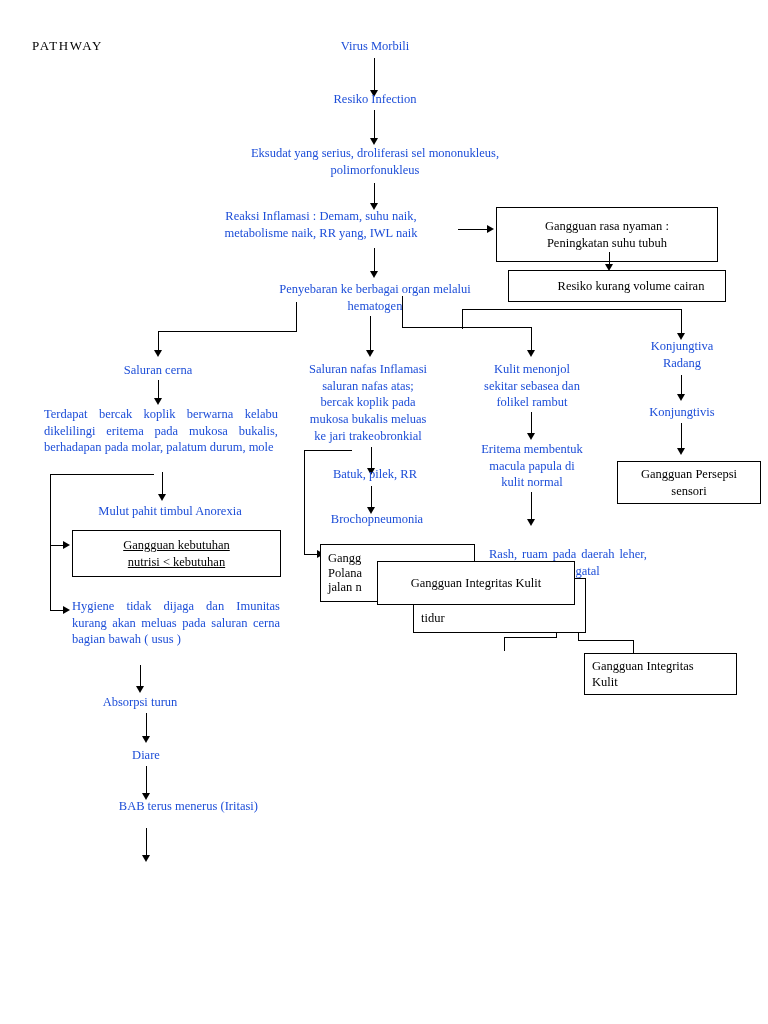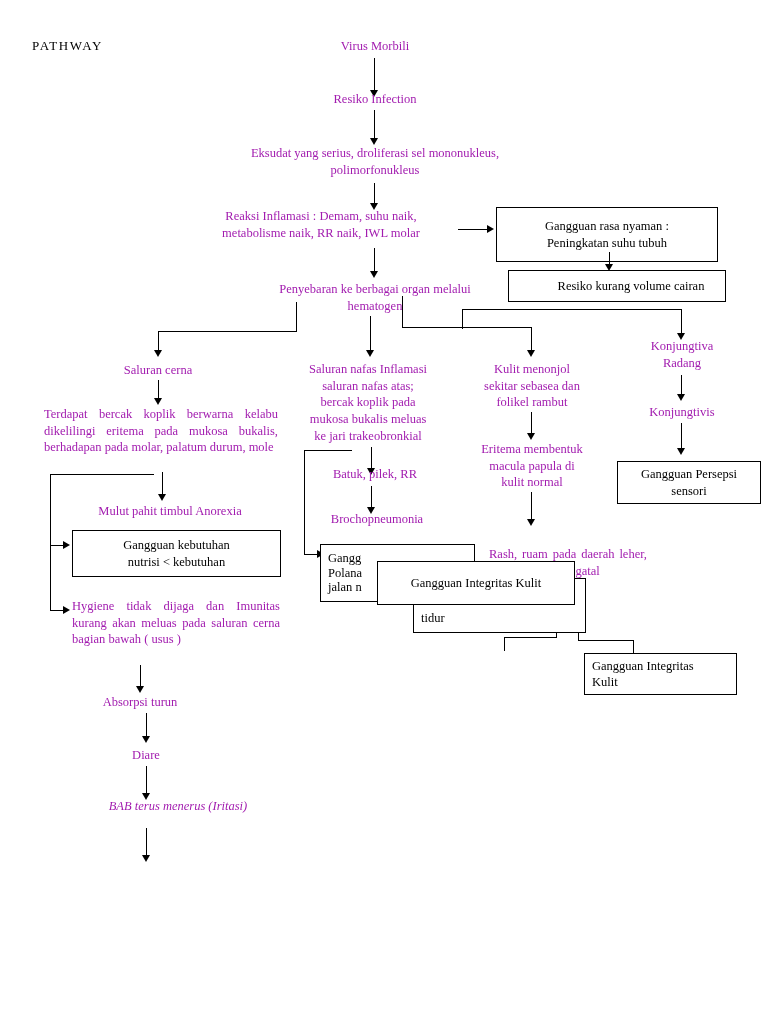--- a/index.html
+++ b/index.html
@@ -17,32 +17,31 @@
     width: 768px;
     height: 1024px;
     background: #ffffff;
     overflow: hidden;
   }
   .node {
     position: absolute;
     font-size: 12.5px;
     line-height: 1.33;
     text-align: center;
-    color: #a21caf;
+    color: #1d4ed8;
     white-space: pre-line;
   }
   .node.justify {
     text-align: justify;
     text-align-last: left;
     white-space: normal;
   }
   .node.left {
-    text-align: center;
+    text-align: right;
     white-space: normal;
-    font-style: italic;
   }
   .boxed {
     position: absolute;
     border: 1px solid #000000;
     background: #ffffff;
     font-size: 12.5px;
     line-height: 1.33;
     text-align: center;
     display: flex;
     align-items: center;
@@ -108,21 +107,21 @@
   <div class="vline" style="left:374px; top:110px; height:33px;"></div>
   <div class="arrow-down" style="left:370px; top:138px;"></div>
 
   <div class="node" style="left:205px; top:145px; width:340px;">Eksudat yang serius, droliferasi sel mononukleus,
 polimorfonukleus</div>
 
   <div class="vline" style="left:374px; top:183px; height:25px;"></div>
   <div class="arrow-down" style="left:370px; top:203px;"></div>
 
   <div class="node" style="left:188px; top:208px; width:266px;">Reaksi Inflamasi : Demam,  suhu naik,
-metabolisme naik, RR naik,  IWL molar</div>
+metabolisme naik, RR yang,  IWL naik</div>
 
   <div class="hline" style="left:458px; top:229px; width:33px;"></div>
   <div class="arrow-right" style="left:487px; top:225px;"></div>
 
   <div class="boxed" style="left:496px; top:207px; width:222px; height:55px;">Gangguan rasa nyaman :
 Peningkatan suhu tubuh</div>
 
   <div class="vline" style="left:609px; top:252px; height:17px;"></div>
   <div class="arrow-down" style="left:605px; top:264px;"></div>
 
@@ -166,21 +165,21 @@
   <div class="vline" style="left:50px; top:474px; height:137px;"></div>
 
   <div class="hline" style="left:50px; top:545px; width:15px;"></div>
   <div class="arrow-right" style="left:63px; top:541px;"></div>
 
   <div class="hline" style="left:50px; top:610px; width:15px;"></div>
   <div class="arrow-right" style="left:63px; top:606px;"></div>
 
   <div class="node" style="left:55px; top:503px; width:230px;">Mulut pahit timbul Anorexia</div>
 
-  <div class="boxed" style="left:72px; top:530px; width:209px; height:47px;">Gangguan  kebutuhan
+  <div class="boxed" style="left:72px; top:530px; width:209px; height:47px;text-decoration:underline;">Gangguan  kebutuhan
 nutrisi  &lt; kebutuhan</div>
 
   <div class="node justify" style="left:72px; top:598px; width:208px;">Hygiene tidak dijaga dan Imunitas kurang akan meluas pada saluran cerna bagian bawah ( usus )</div>
 
   <div class="vline" style="left:140px; top:665px; height:26px;"></div>
   <div class="arrow-down" style="left:136px; top:686px;"></div>
 
   <div class="node" style="left:80px; top:694px; width:120px;">Absorpsi turun</div>
 
   <div class="vline" style="left:146px; top:713px; height:28px;"></div>

